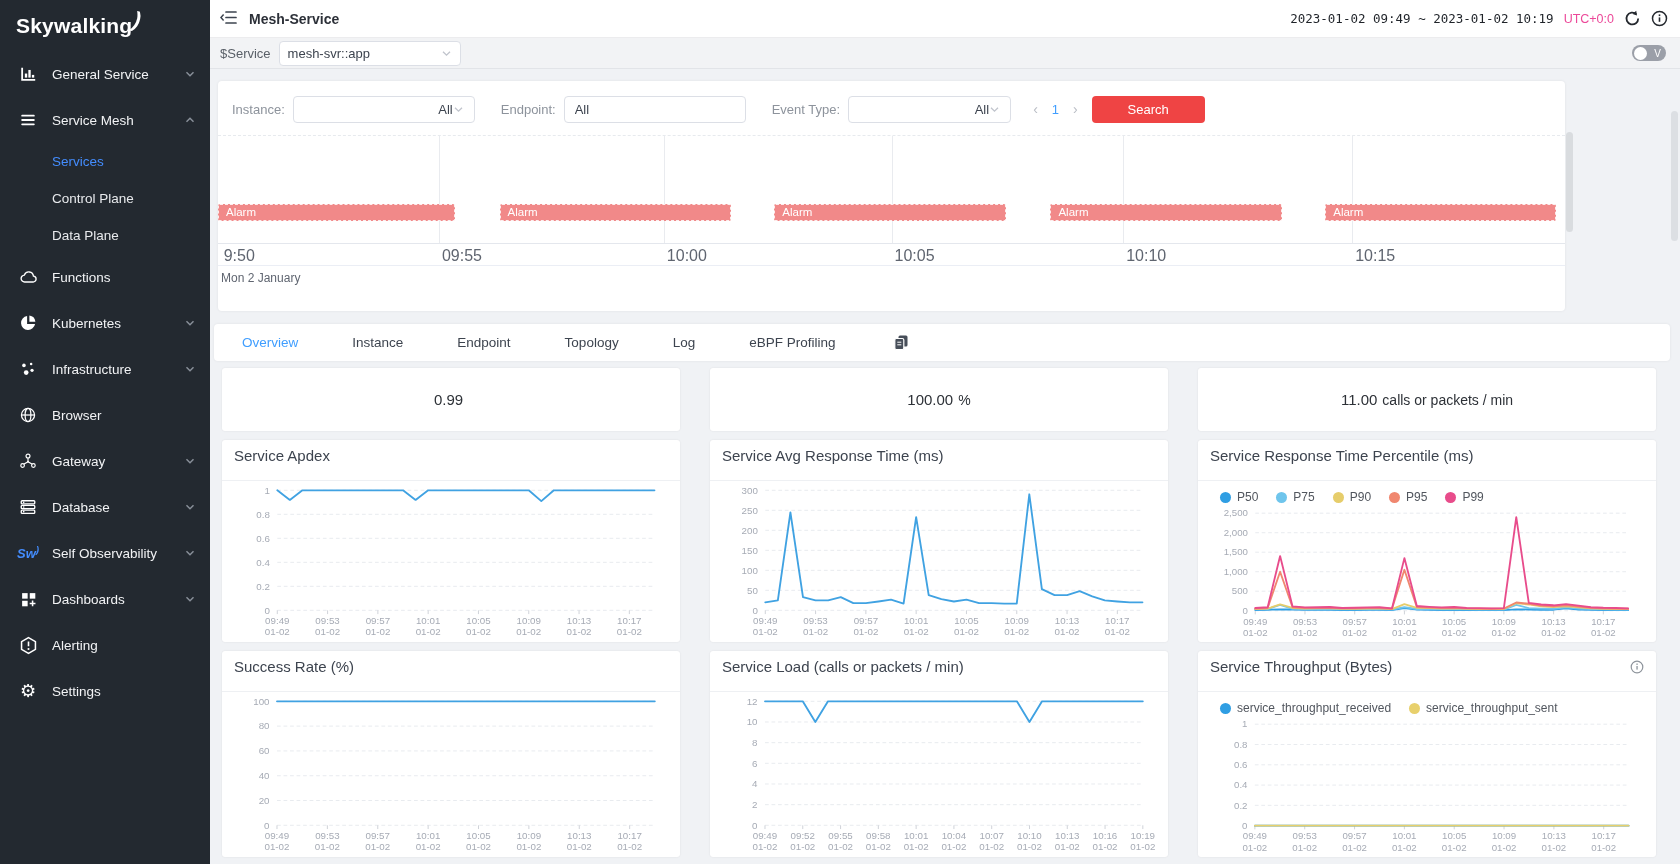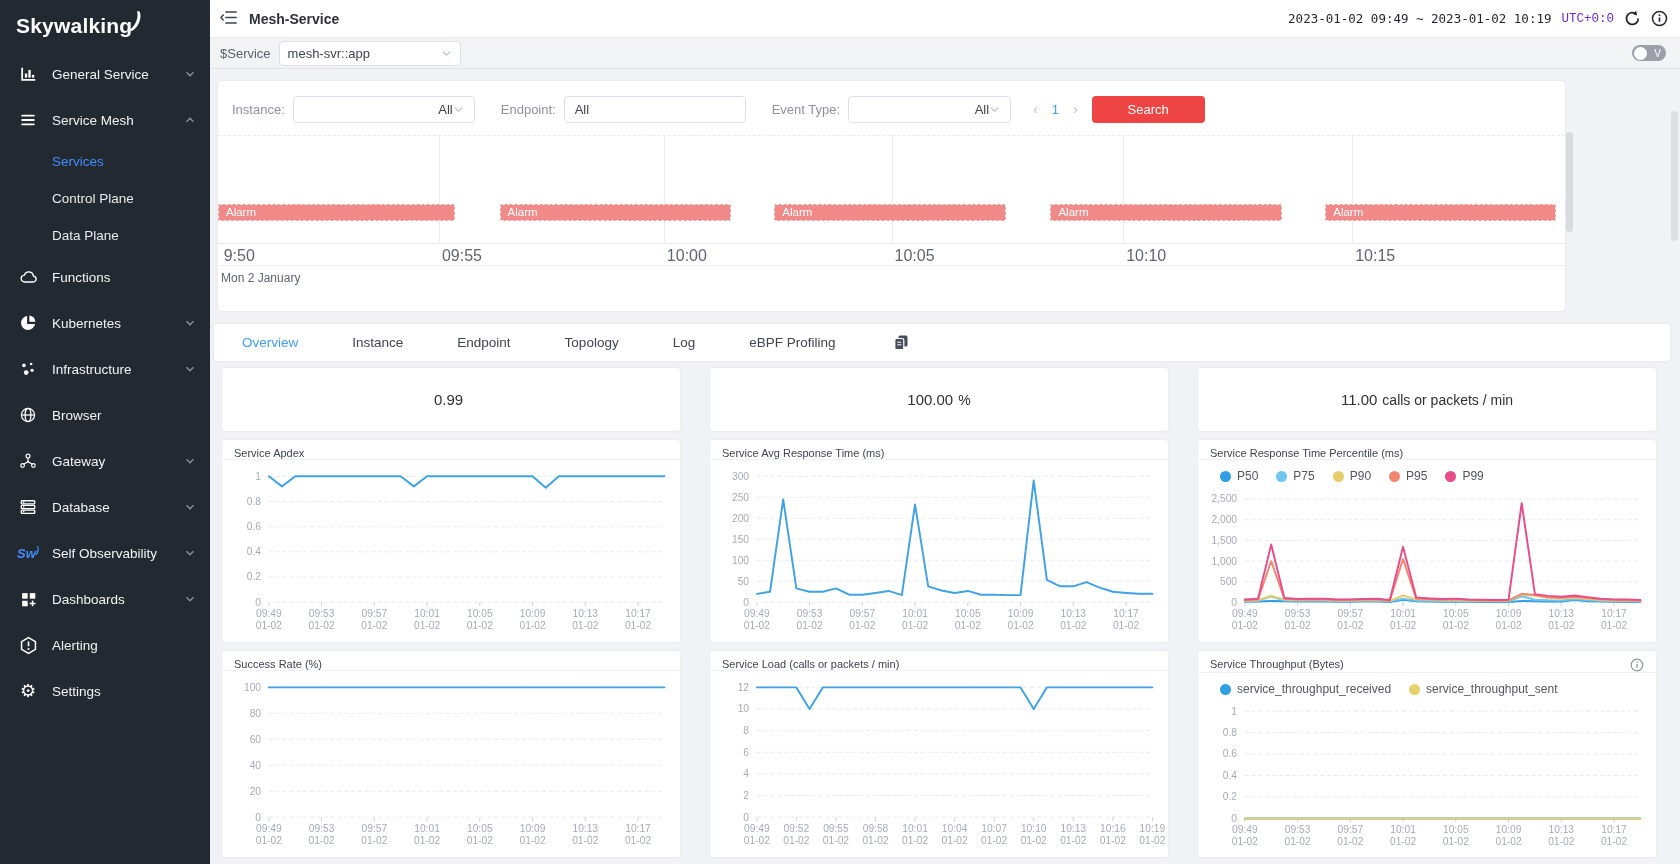--- a/index.html
+++ b/index.html
@@ -22,21 +22,21 @@
   .sw-ic{color:#448dfe;font-weight:bold;font-size:13px;font-style:italic}
   .gear-glyph{font-size:18px;line-height:18px;color:#fff;font-family:"DejaVu Sans",sans-serif}
 
   
   .main{flex:1;display:flex;flex-direction:column;position:relative}
   .topbar{height:38px;background:#fff;border-bottom:1px solid #ececee;display:flex;align-items:center;justify-content:space-between;padding:0 12px 0 10px;flex-shrink:0}
   .tb-left{display:flex;align-items:center;gap:12px}
   .title{font-size:14px;font-weight:bold;color:#2c3038}
   .tb-right{display:flex;align-items:center;gap:10px}
   .timerange{font-family:"DejaVu Sans Mono",monospace;font-size:12.5px;color:#1f2329}
-  .utc{font-family:Liberation Mono, monospace;font-size:12.5px;color:#6d28d9}
+  .utc{font-family:Liberation Sans, sans-serif;font-size:12.5px;color:#ec4899}
 
   .service-row{height:31px;background:#f2f3f5;border-bottom:1px solid #e2e4e8;display:flex;align-items:center;padding:0 14px 0 10px;flex-shrink:0}
   .svc-label{color:#5a6068;margin-right:8px}
   .svc-select{width:182px;height:25px;background:#fff;border:1px solid #dcdfe6;border-radius:4px;display:flex;align-items:center;justify-content:space-between;padding:0 8px;color:#3d444f;cursor:pointer}
   .toggle{margin-left:auto;width:34px;height:16px;border-radius:9px;background:#9b9fa8;position:relative;display:flex;align-items:center;cursor:pointer}
   .toggle .knob{position:absolute;left:1.5px;top:1.5px;width:13px;height:13px;border-radius:50%;background:#fff}
   .toggle .tg-label{position:absolute;right:5px;color:#fff;font-size:10px}
 
   .content{flex:1;position:relative;overflow:hidden;background:#f0f2f5}
 
@@ -69,21 +69,21 @@
   .tab.active{color:#409eff}
   .copy-icon{display:flex;align-items:center;cursor:pointer;margin-left:4px}
 
   
   .dashboard{margin-top:7px;padding:0 24px 0 12px;display:grid;grid-template-columns:repeat(3,1fr);grid-template-rows:63px 202px 206px;gap:9px 30px}
   .card{background:#fff;border-radius:3px;box-shadow:0 0 2px rgba(0,0,0,.09)}
   .metric-card{display:flex;align-items:center;justify-content:center;gap:5px}
   .m-value{font-size:15px;color:#2d3137}
   .m-unit{font-size:14px;color:#2d3137}
   .chart-card{display:flex;flex-direction:column;overflow:hidden}
-  .chart-title{padding:7px 12px 0 12px;font-size:11px;color:#3d444f;border-bottom:1px solid #eef0f3;display:flex;justify-content:space-between;align-items:flex-start;flex-shrink:0}
+  .chart-title{padding:7px 12px 16px 12px;font-size:15px;color:#3d444f;border-bottom:1px solid #eef0f3;display:flex;justify-content:space-between;align-items:center;flex-shrink:0}
   .legend{display:flex;gap:18px;padding:9px 0 0 22px;font-size:12px;color:#51565e;flex-shrink:0;flex-wrap:wrap}
   .lg-item{display:flex;align-items:center;gap:6px;cursor:pointer}
   .lg-dot{width:11px;height:11px;border-radius:50%;display:inline-block}
   .plot{flex:1;width:100%;display:block}
   .tick{font-size:10.5px;fill:#a6abb5;font-family:"Liberation Sans",sans-serif}
 </style>
 </head>
 <body>
 
 <div class="page">

